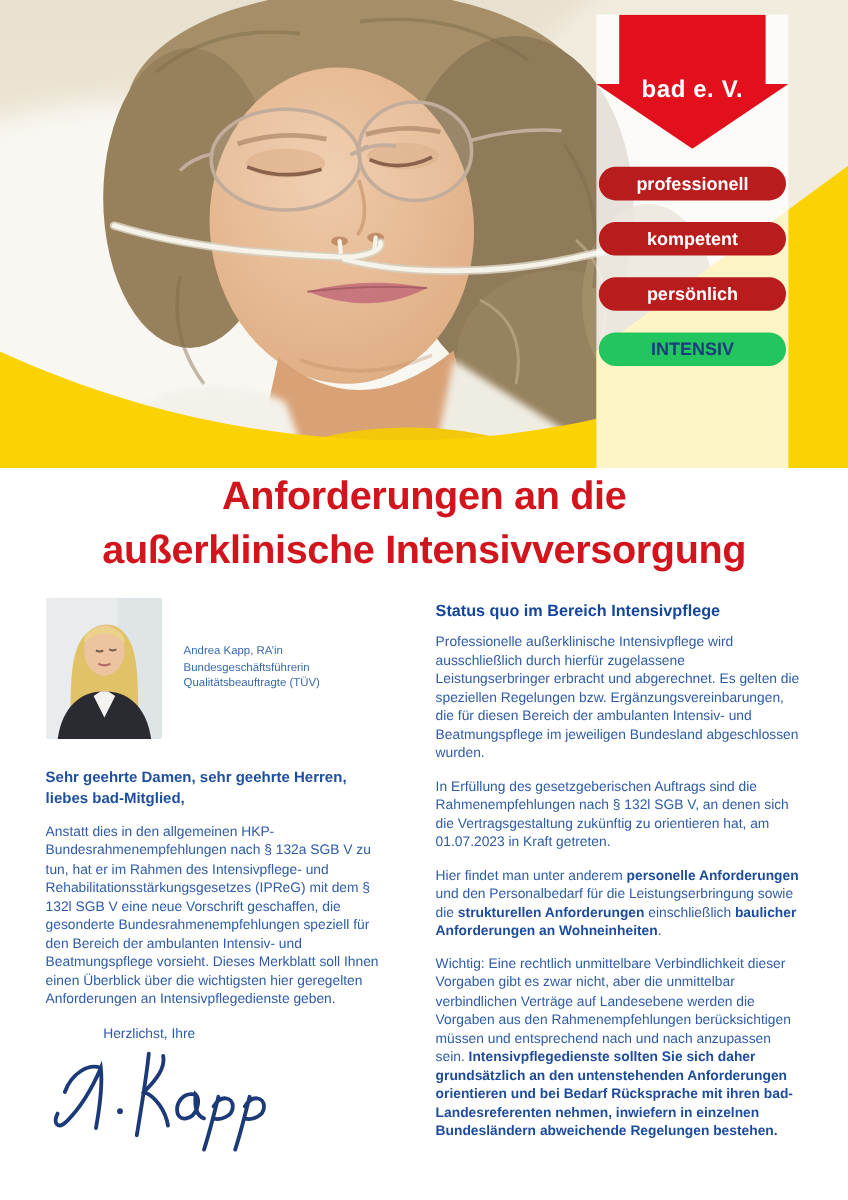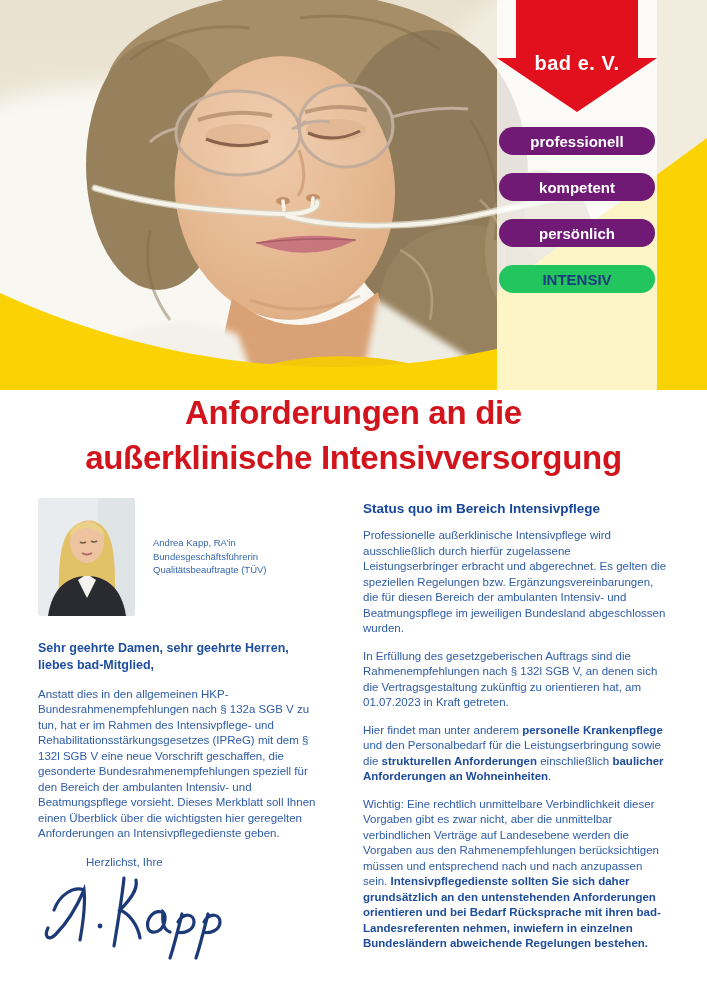--- a/index.html
+++ b/index.html
@@ -4,35 +4,35 @@
 <style>
   html,body{margin:0;padding:0;}
   body{
     width:707px;height:1000px;overflow:hidden;background:#ffffff;
     font-family:"Liberation Sans",sans-serif;position:relative;
   }
   
   .header{position:relative;width:707px;height:390px;overflow:hidden;}
   .header svg{position:absolute;left:0;top:0;display:block;}
   .strip{
-    position:absolute;left:497px;top:0;width:160px;height:390px;
+    position:absolute;left:497px;top:12px;width:160px;height:390px;
     background:rgba(255,255,255,0.78);
   }
   .arrow{
     position:absolute;left:0;top:0;width:160px;height:112px;
     background:#e20f1d;
     clip-path:polygon(19px 0,19px 58px,0 58px,80px 112px,160px 58px,141px 58px,141px 0);
   }
   .arrow-label{
     position:absolute;left:0;top:52px;width:160px;text-align:center;
     color:#ffffff;font-weight:bold;font-size:20px;letter-spacing:0.5px;
   }
   .pills{position:absolute;left:2px;top:127px;width:156px;}
   .pill{
-    height:28px;border-radius:14px;background:#701a75;color:#ffffff;
+    height:28px;border-radius:14px;background:#b91c1c;color:#ffffff;
     font-weight:bold;font-size:15px;display:flex;align-items:center;
     justify-content:center;margin-bottom:18px;
   }
   .pill.intensiv{background:#22c55e;color:#1d3c7d;}
   
   .title{
     text-align:center;color:#d2151c;font-weight:bold;
     font-size:33px;line-height:45px;letter-spacing:-0.3px;
   }
   
@@ -202,18 +202,18 @@
         </g>
       </svg>
     </div>
   </div>
 
   <div class="col-right">
     <div class="status-heading">Status quo im Bereich Intensivpflege</div>
     <div class="status-body">
         <p><span>Professionelle außerklinische Intensivpflege wird ausschließlich durch hierfür zugelassene Leistungserbringer erbracht und abgerechnet. Es gelten die speziellen Regelungen bzw. Ergänzungsvereinbarungen, die für diesen Bereich der ambulanten Intensiv- und Beatmungspflege im jeweiligen Bundesland abgeschlossen wurden.</span></p>
         <p><span>In Erfüllung des gesetzgeberischen Auftrags sind die Rahmenempfehlungen nach § 132l SGB V, an denen sich die Vertragsgestaltung zukünftig zu orientieren hat, am 01.07.2023 in Kraft getreten.</span></p>
-        <p><span>Hier findet man unter anderem </span><span class="b">personelle Krankenpflege</span><span> und den Personalbedarf für die Leistungserbringung sowie die </span><span class="b">strukturellen Anforderungen</span><span> einschließlich </span><span class="b">baulicher Anforderungen an Wohneinheiten</span><span>.</span></p>
+        <p><span>Hier findet man unter anderem </span><span class="b">personelle Anforderungen</span><span> und den Personalbedarf für die Leistungserbringung sowie die </span><span class="b">strukturellen Anforderungen</span><span> einschließlich </span><span class="b">baulicher Anforderungen an Wohneinheiten</span><span>.</span></p>
         <p><span>Wichtig: Eine rechtlich unmittelbare Verbindlichkeit dieser Vorgaben gibt es zwar nicht, aber die unmittelbar verbindlichen Verträge auf Landesebene werden die Vorgaben aus den Rahmenempfehlungen berücksichtigen müssen und entsprechend nach und nach anzupassen sein. </span><span class="b">Intensivpflegedienste sollten Sie sich daher grundsätzlich an den untenstehenden Anforderungen orientieren und bei Bedarf Rücksprache mit ihren bad-Landesreferenten nehmen, inwiefern in einzelnen Bundesländern abweichende Regelungen bestehen.</span></p>
       </div>
   </div>
 
 </div>
 
 </body></html>

